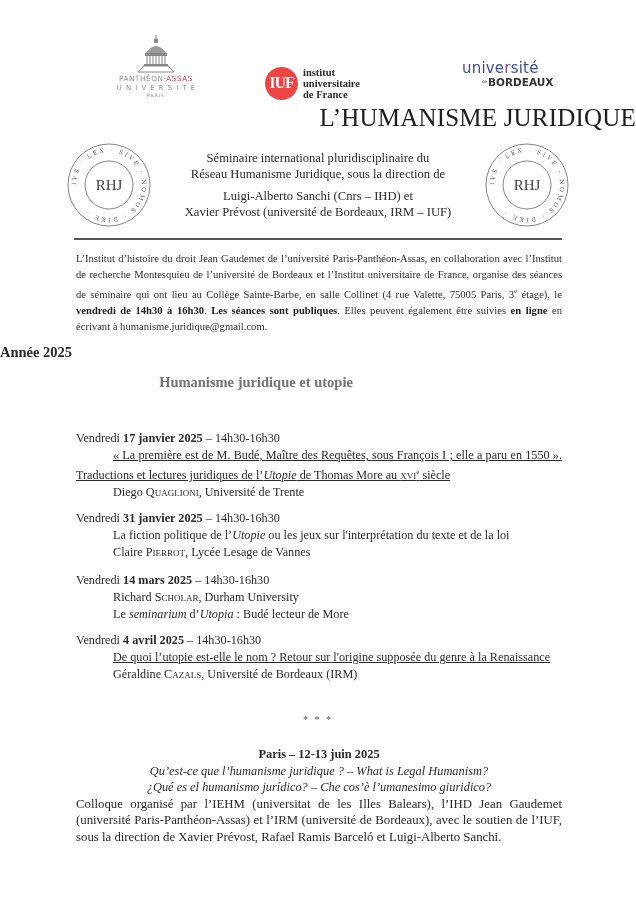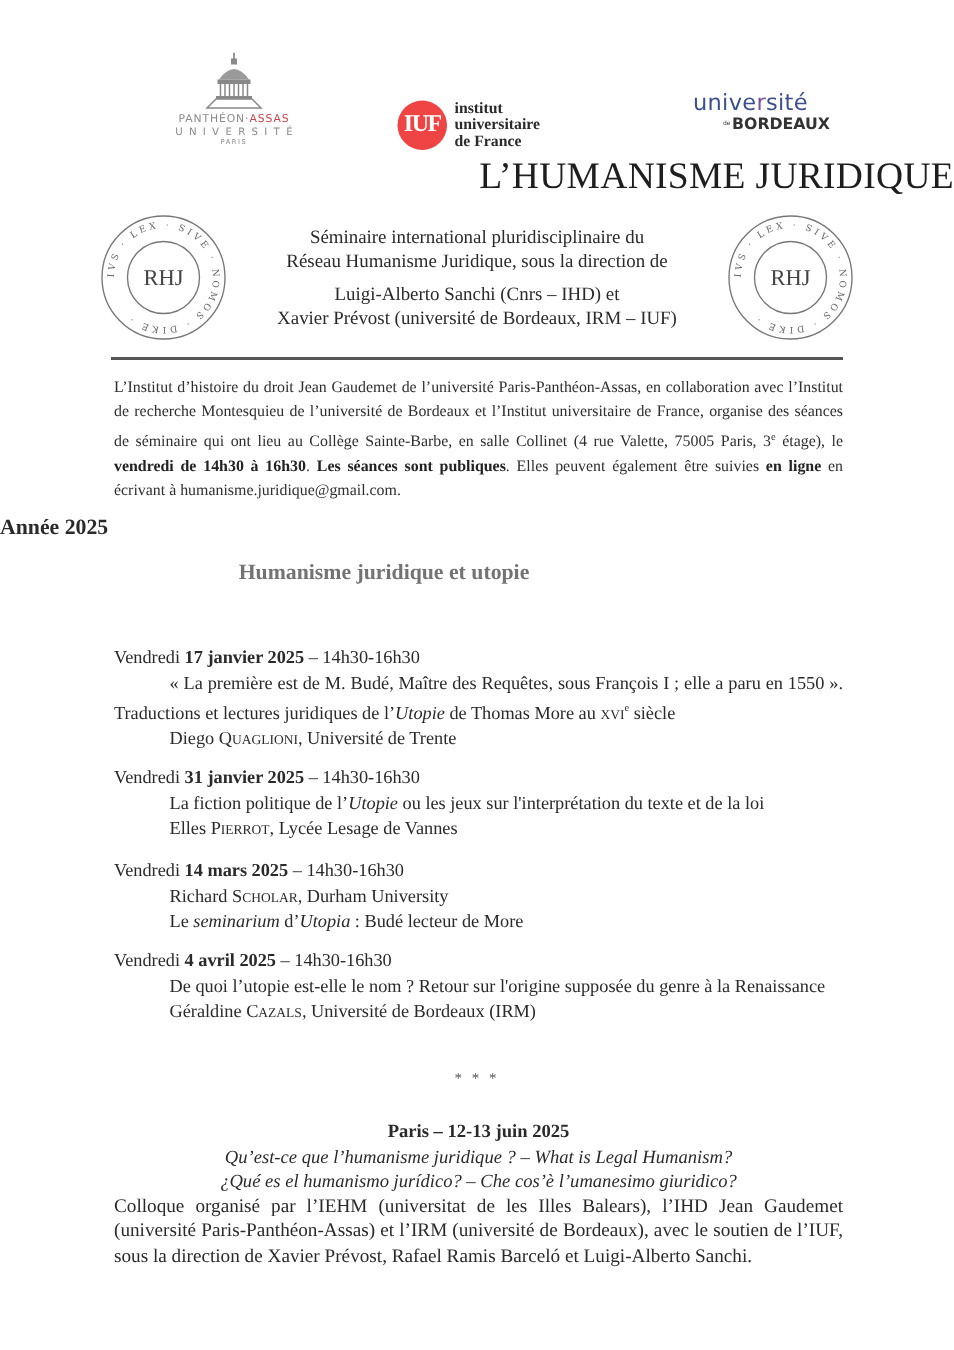--- a/index.html
+++ b/index.html
@@ -42,21 +42,21 @@
 
   .intro { left: 76px; top: 251px; width: 486px; font-size: 10.6px; line-height: 16.2px; text-align: justify; color: #2e2e2e; }
   .intro b { color: #222; }
 
   .year { left: 0; width: 636px; top: 344px; font-size: 14.5px; font-weight: bold; color: #2a2a2a; }
   .theme { left: 0; width: 512px; top: 374px; text-align: center; font-size: 14.5px; font-weight: bold; color: #737373; }
 
   .session { left: 76px; width: 486px; font-size: 12.2px; line-height: 17px; color: #2a2a2a; }
   .session .head { }
   .session .indent { padding-left: 37px; }
-  .session .just { text-align: justify; }
+  .session .just { text-align: justify; text-decoration: underline; }
   .sc { font-variant: small-caps; }
   .s1 { top: 430px; }
   .s2 { top: 510px; }
   .s3 { top: 572px; }
   .s4 { top: 632px; }
 
   .stars { left: 0; width: 636px; top: 714px; text-align: center; font-size: 10px; color: #555; letter-spacing: 2px; }
 
   .colloque { left: 76px; width: 486px; top: 746px; font-size: 12.4px; line-height: 16.6px; color: #2a2a2a; }
   .colloque .center { text-align: center; }
@@ -141,21 +141,21 @@
 
 <div class="abs session s1">
   <div class="head"><span>Vendredi </span><b>17 janvier 2025</b><span> – 14h30-16h30</span></div>
   <div class="just" style="text-indent:37px"><span>« La première est de M. Budé, Maître des Requêtes, sous François I ; elle a paru en 1550 ». Traductions et lectures juridiques de l’</span><i>Utopie</i><span> de Thomas More au </span><span class="sc">xvi</span><sup style="font-size:7px">e</sup><span> siècle</span></div>
   <div class="indent"><span>Diego </span><span class="sc">Quaglioni</span><span>, Université de Trente</span></div>
 </div>
 
 <div class="abs session s2">
   <div class="head"><span>Vendredi </span><b>31 janvier 2025</b><span> – 14h30-16h30</span></div>
   <div class="indent"><span>La fiction politique de l’</span><i>Utopie</i><span> ou les jeux sur l'interprétation du texte et de la loi</span></div>
-  <div class="indent"><span>Elles </span><span class="sc">Pierrot</span><span>, Lycée Lesage de Vannes</span></div>
+  <div class="indent"><span>Claire </span><span class="sc">Pierrot</span><span>, Lycée Lesage de Vannes</span></div>
 </div>
 
 <div class="abs session s3">
   <div class="head"><span>Vendredi </span><b>14 mars 2025</b><span> – 14h30-16h30</span></div>
   <div class="indent"><span>Richard </span><span class="sc">Scholar</span><span>, Durham University</span></div>
   <div class="indent"><span>Le </span><i>seminarium</i><span> d’</span><i>Utopia</i><span> : Budé lecteur de More</span></div>
 </div>
 
 <div class="abs session s4">
   <div class="head"><span>Vendredi </span><b>4 avril 2025</b><span> – 14h30-16h30</span></div>

